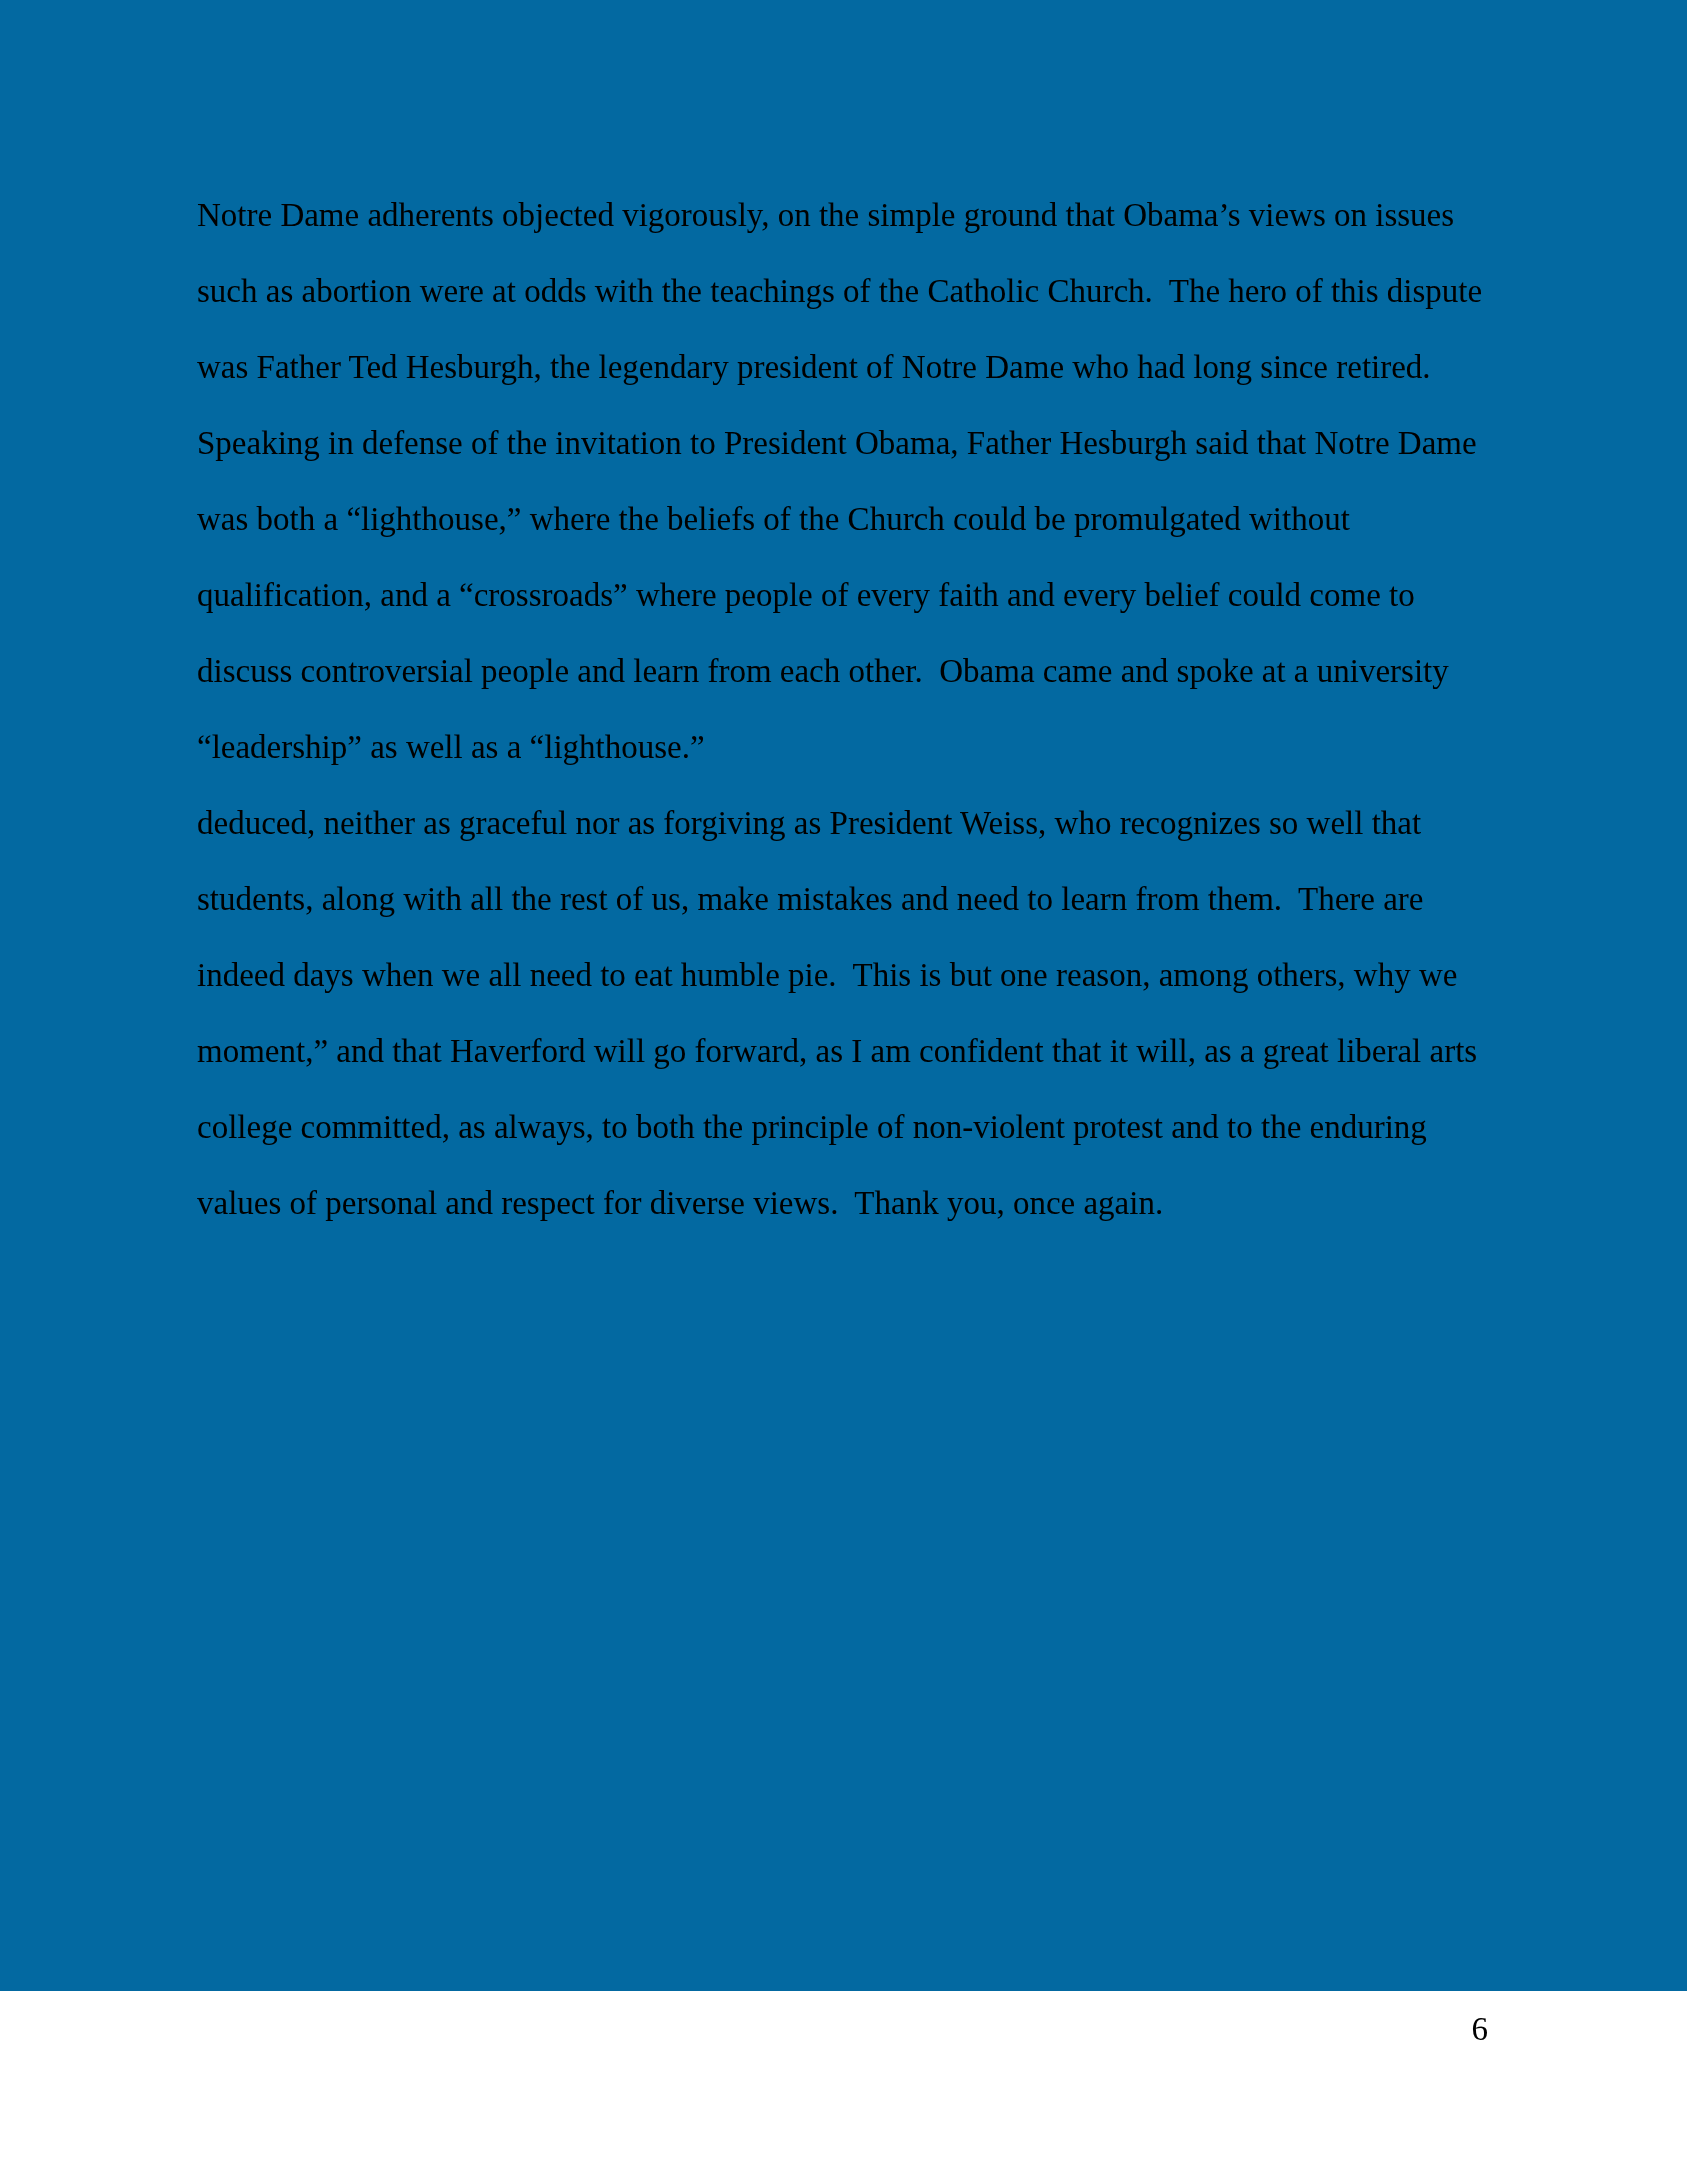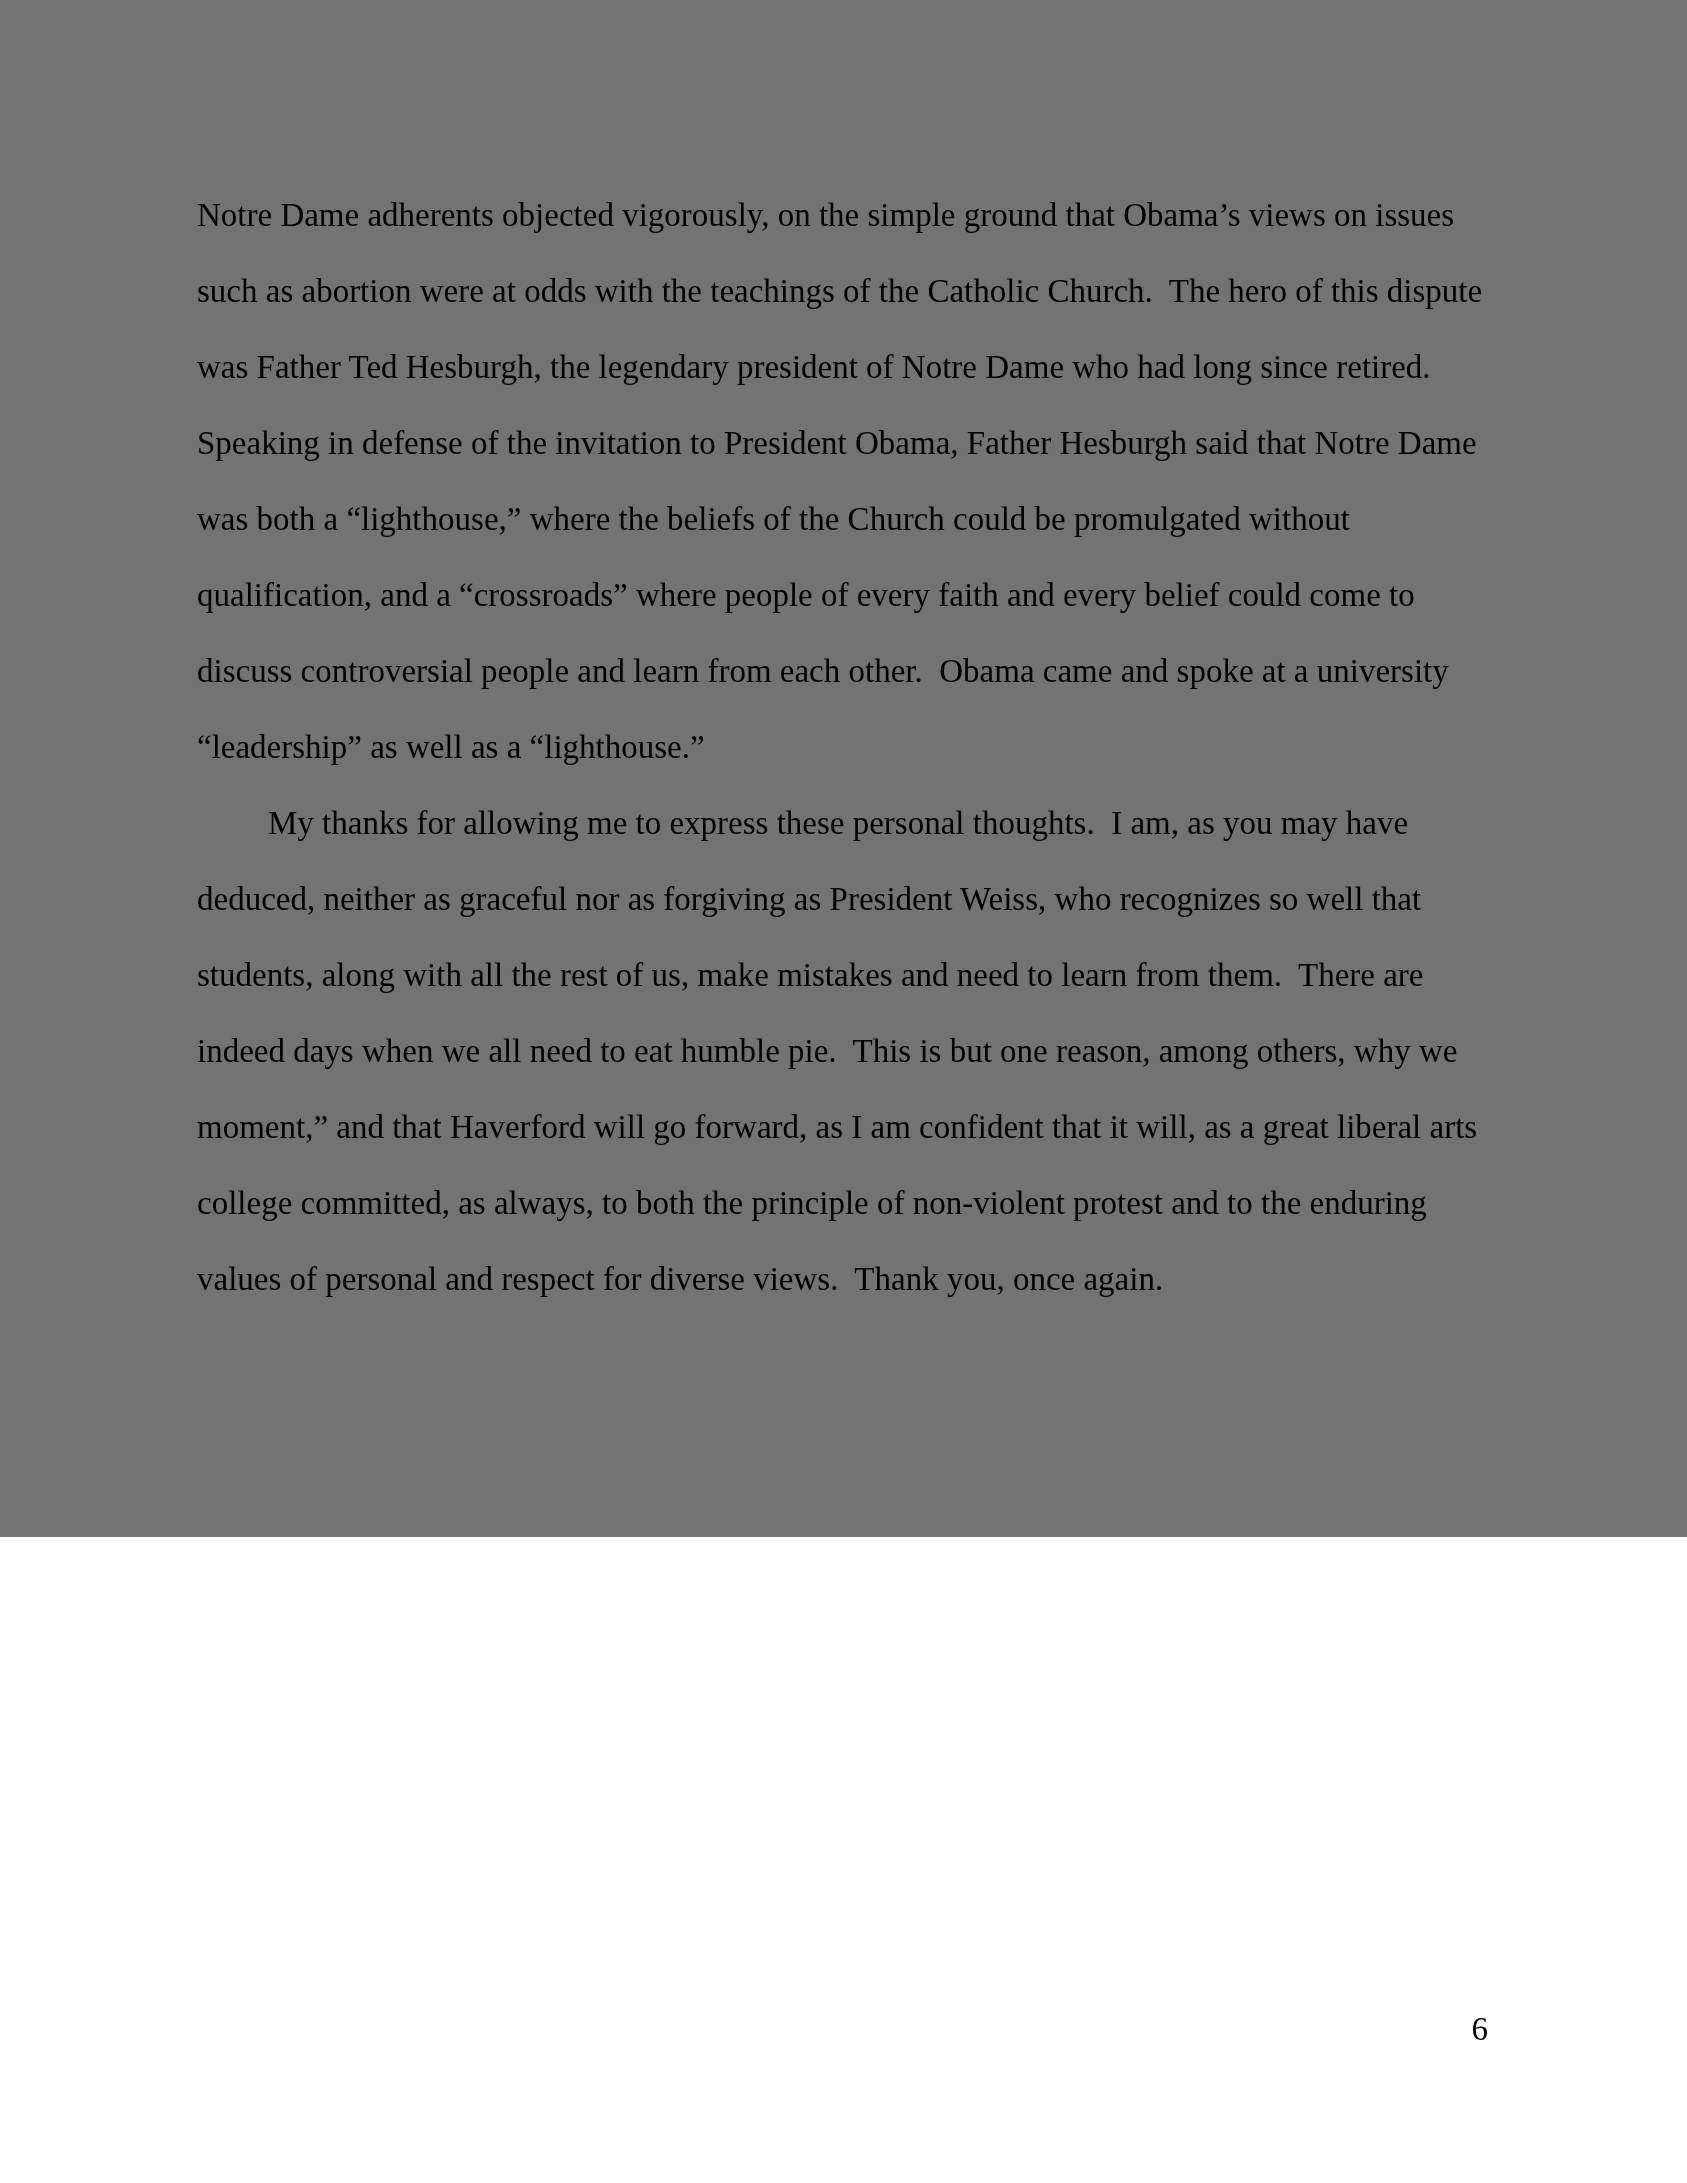--- a/index.html
+++ b/index.html
@@ -11,22 +11,22 @@
     height: 2183px;
     background: #ffffff;
     position: relative;
     overflow: hidden;
   }
   .page {
     position: absolute;
     left: 0;
     top: 0;
     width: 1687px;
-    height: 1537px;
-    background: #737373;
+    height: 1991px;
+    background: #0369a1;
     color: #000000;
     font-family: "Liberation Serif", serif;
   }
   .content {
     position: absolute;
     left: 197px;
     top: 177px;
     width: 1291px;
     font-size: 33px;
     line-height: 76px;
@@ -58,21 +58,20 @@
       <div class="line">such as abortion were at odds with the teachings of the Catholic Church.  The hero of this dispute</div>
       <div class="line">was Father Ted Hesburgh, the legendary president of Notre Dame who had long since retired.</div>
       <div class="line">Speaking in defense of the invitation to President Obama, Father Hesburgh said that Notre Dame</div>
       <div class="line">was both a “lighthouse,” where the beliefs of the Church could be promulgated without</div>
       <div class="line">qualification, and a “crossroads” where people of every faith and every belief could come to</div>
       <div class="line">discuss controversial people and learn from each other.  Obama came and spoke at a university</div>
       <div class="line">“leadership” as well as a “lighthouse.”</div>
     </div>
 
     <div>
-      <div class="line indent">My thanks for allowing me to express these personal thoughts.  I am, as you may have</div>
       <div class="line">deduced, neither as graceful nor as forgiving as President Weiss, who recognizes so well that</div>
       <div class="line">students, along with all the rest of us, make mistakes and need to learn from them.  There are</div>
       <div class="line">indeed days when we all need to eat humble pie.  This is but one reason, among others, why we</div>
       <div class="line">moment,” and that Haverford will go forward, as I am confident that it will, as a great liberal arts</div>
       <div class="line">college committed, as always, to both the principle of non-violent protest and to the enduring</div>
       <div class="line">values of personal and respect for diverse views.  Thank you, once again.</div>
     </div>
 
   </div>
 

